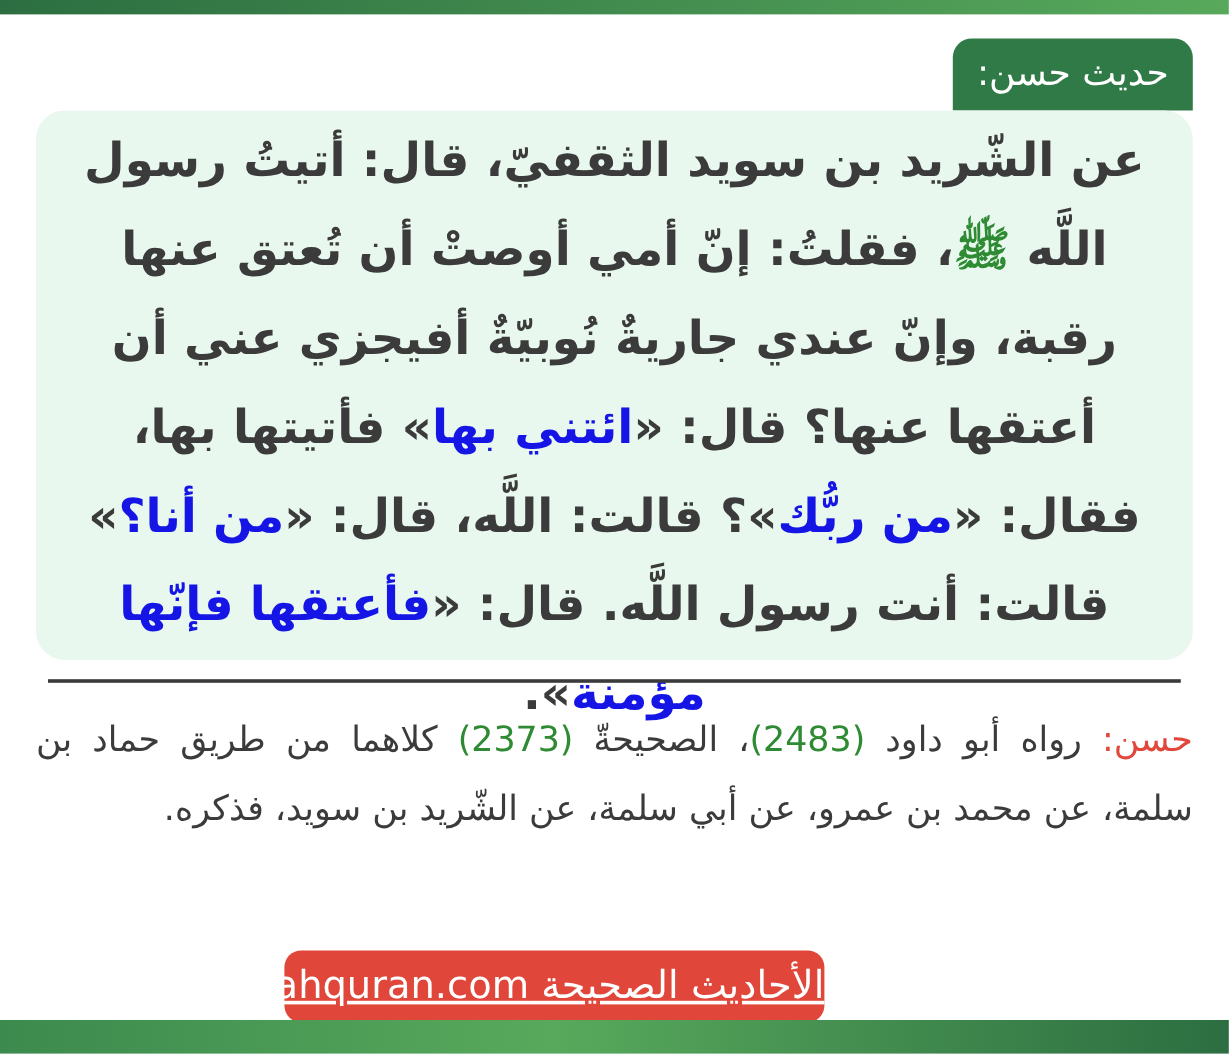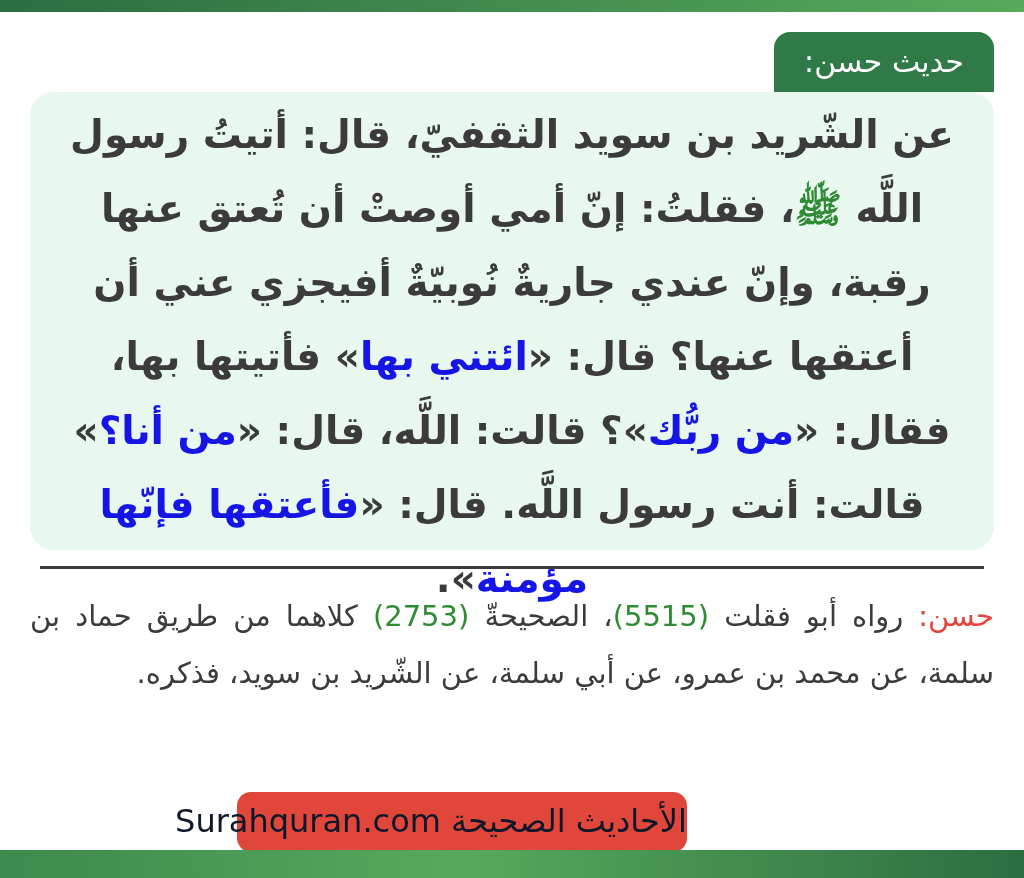--- a/index.html
+++ b/index.html
@@ -18,21 +18,21 @@
     position: absolute;
     top: 0; left: 0;
     width: 1024px; height: 12px;
     background: linear-gradient(to left, var(--bar-green-light), var(--bar-green-dark));
   }
 
   .grade-badge {
     position: absolute;
     top: 32px; right: 30px;
     height: 60px;
-    padding: 0 30px;
+    padding: 0 20px;
     background: var(--badge-green);
     border-radius: 16px 16px 0 0;
     color: #ffffff;
     font-size: 30px;
     line-height: 60px;
     text-align: center;
     white-space: nowrap;
   }
 
   .hadith-card {
@@ -78,26 +78,27 @@
     text-align: justify;
     direction: rtl;
   }
 
   .site-badge {
     position: absolute;
     top: 792px; left: 237px;
     width: 450px; height: 60px;
     background: var(--badge-red);
     border-radius: 14px;
-    color: #0f172a;
+    color: #ffffff;
     font-size: 32px;
     line-height: 58px;
     text-align: center;
     white-space: nowrap;
     direction: rtl;
+    text-decoration: underline;
   }
 
   .bottom-bar {
     position: absolute;
     bottom: 0; left: 0;
     width: 1024px; height: 28px;
     background: linear-gradient(to left, var(--bar-green-dark), var(--bar-green-light) 55%, var(--bar-green-mid));
   }
 </style>
 </head>
@@ -106,17 +107,17 @@
 <div class="top-bar"></div>
 
 <div class="grade-badge">حديث حسن:</div>
 
 <div class="hadith-card">
   <p class="hadith-text"><span class="seg-dark">عن الشّريد بن سويد الثقفيّ، قال: أتيتُ رسول اللَّه </span><span class="seg-green">ﷺ</span><span class="seg-dark">، فقلتُ: إنّ أمي أوصتْ أن تُعتق عنها رقبة، وإنّ عندي جاريةٌ نُوبيّةٌ أفيجزي عني أن أعتقها عنها؟ قال: «</span><span class="seg-blue">ائتني بها</span><span class="seg-dark">» فأتيتها بها، فقال: «</span><span class="seg-blue">من ربُّك</span><span class="seg-dark">»؟ قالت: اللَّه، قال: «</span><span class="seg-blue">من أنا؟</span><span class="seg-dark">» قالت: أنت رسول اللَّه. قال: «</span><span class="seg-blue">فأعتقها فإنّها مؤمنة</span><span class="seg-dark">».</span></p>
 </div>
 
 <hr class="divider">
 
-<p class="takhrij-text"><span class="seg-red">حسن:</span><span class="seg-dark"> رواه أبو فقلت </span><span class="seg-green">(5515)</span><span class="seg-dark">، الصحيحةّ </span><span class="seg-green">(2753)</span><span class="seg-dark"> كلاهما من طريق حماد بن سلمة، عن محمد بن عمرو، عن أبي سلمة، عن الشّريد بن سويد، فذكره.</span></p>
+<p class="takhrij-text"><span class="seg-red">حسن:</span><span class="seg-dark"> رواه أبو داود </span><span class="seg-green">(2483)</span><span class="seg-dark">، الصحيحةّ </span><span class="seg-green">(2373)</span><span class="seg-dark"> كلاهما من طريق حماد بن سلمة، عن محمد بن عمرو، عن أبي سلمة، عن الشّريد بن سويد، فذكره.</span></p>
 
 <div class="site-badge">الأحاديث الصحيحة Surahquran.com</div>
 
 <div class="bottom-bar"></div>
 
 </body></html>

